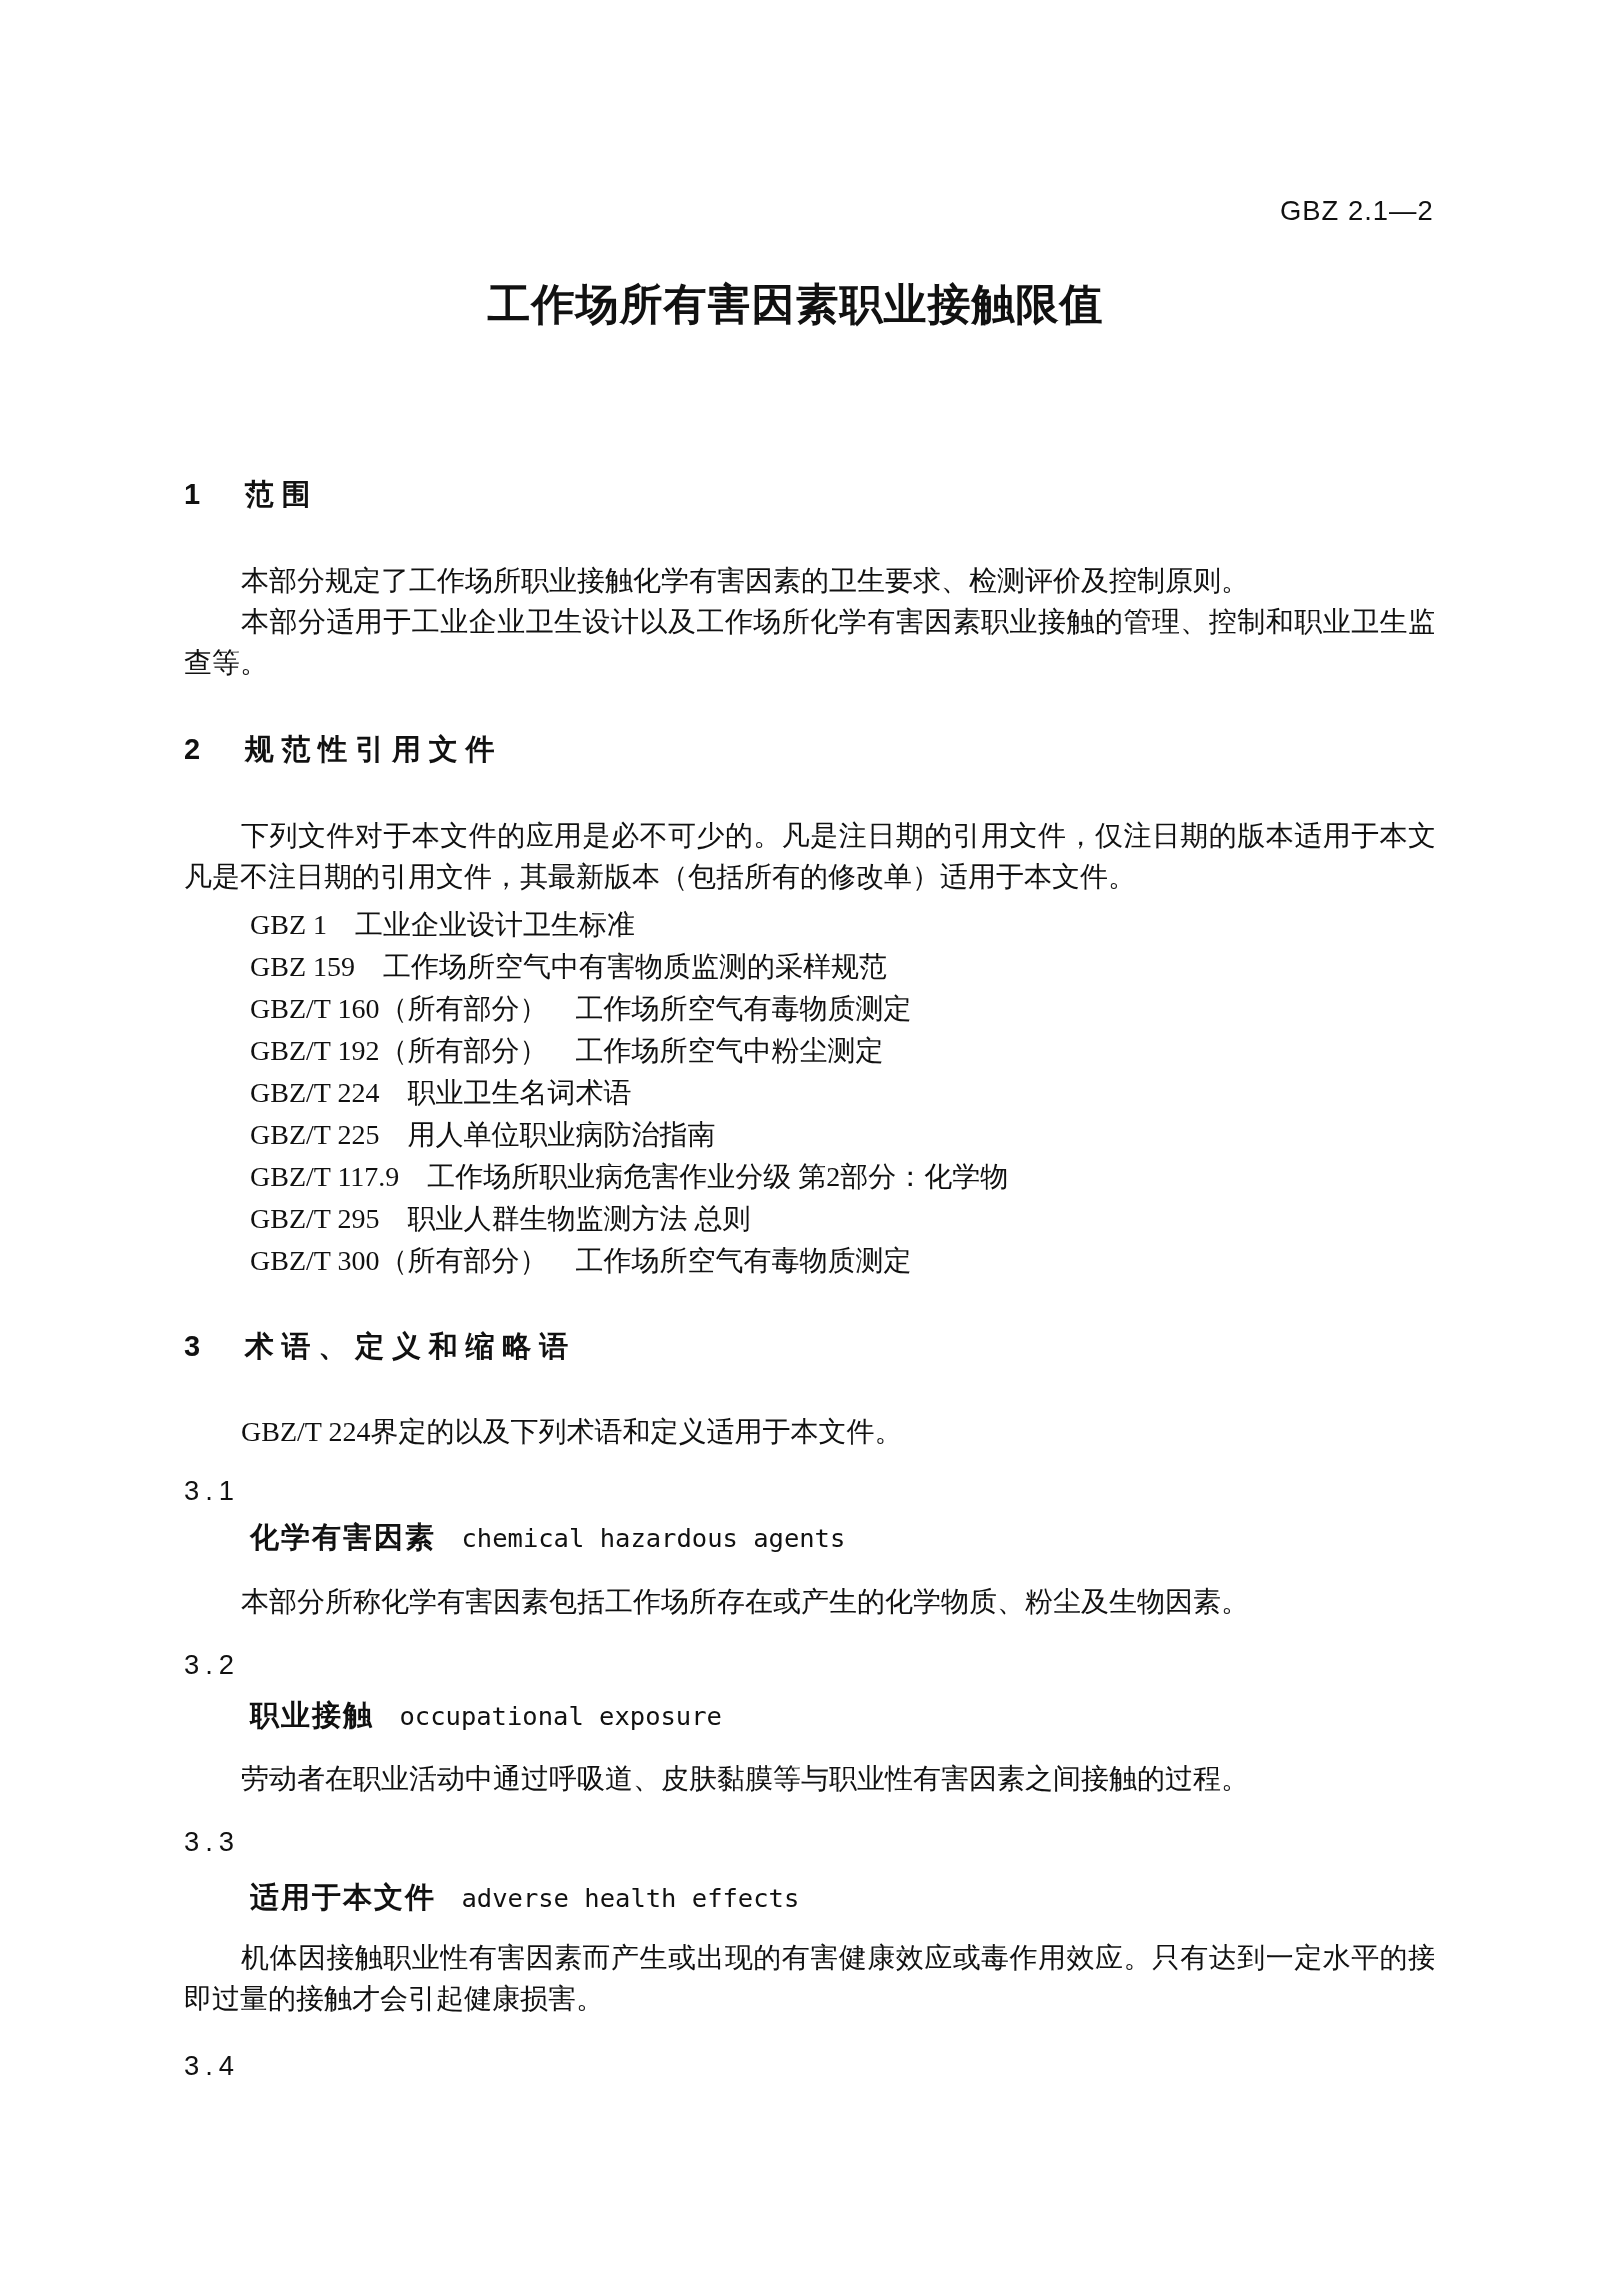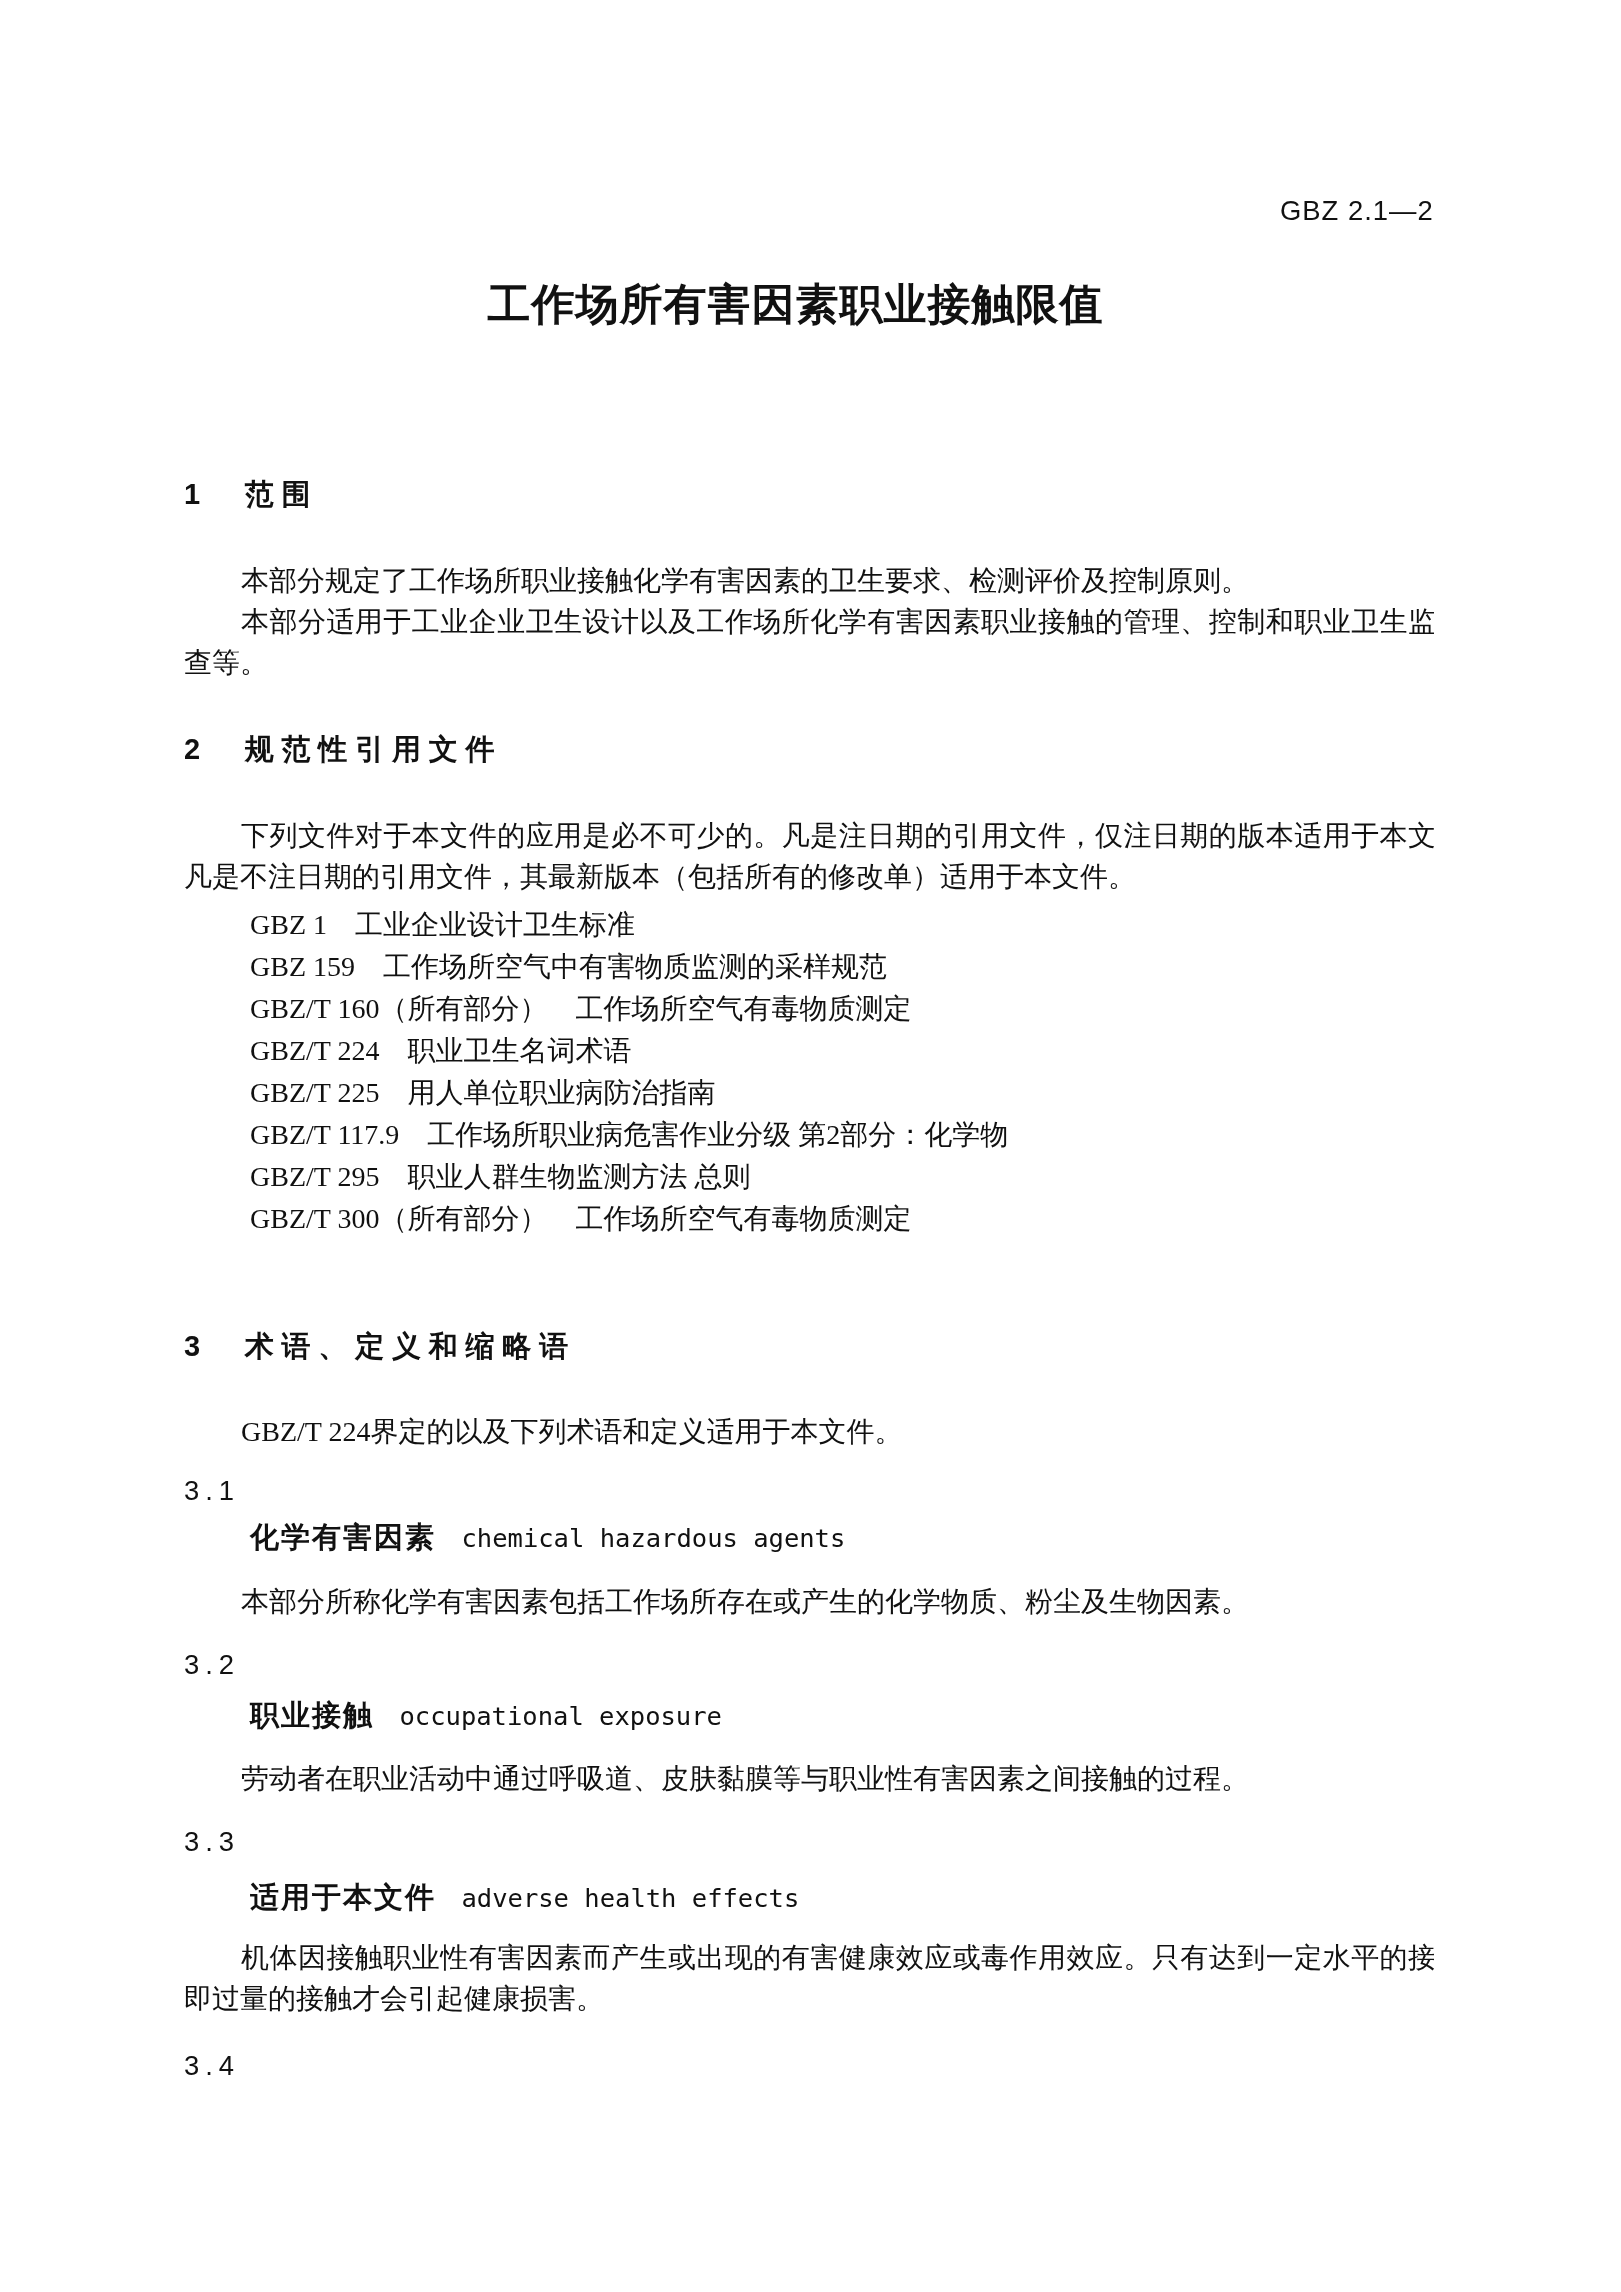--- a/index.html
+++ b/index.html
@@ -135,20 +135,21 @@
   <div class="para indent p-s1a">本部分规定了工作场所职业接触化学有害因素的卫生要求、检测评价及控制原则。</div>
   <div class="para indent p-s1b">本部分适用于工业企业卫生设计以及工作场所化学有害因素职业接触的管理、控制和职业卫生监督检查等。</div>
 
   <div class="sec-h s2">2　规范性引用文件</div>
   <div class="para indent p-s2i">下列文件对于本文件的应用是必不可少的。凡是注日期的引用文件，仅注日期的版本适用于本文件。凡是不注日期的引用文件，其最新版本（包括所有的修改单）适用于本文件。</div>
 
   <div class="refs">
     <div>GBZ 1　工业企业设计卫生标准</div>
     <div>GBZ 159　工作场所空气中有害物质监测的采样规范</div>
     <div>GBZ/T 160（所有部分）　工作场所空气有毒物质测定</div>
+    <div>GBZ/T 192（所有部分）　工作场所空气中粉尘测定</div>
     <div>GBZ/T 224　职业卫生名词术语</div>
     <div>GBZ/T 225　用人单位职业病防治指南</div>
     <div>GBZ/T 117.9　工作场所职业病危害作业分级 第2部分：化学物</div>
     <div>GBZ/T 295　职业人群生物监测方法 总则</div>
     <div>GBZ/T 300（所有部分）　工作场所空气有毒物质测定</div>
   </div>
 
   <div class="sec-h s3">3　术语、定义和缩略语</div>
   <div class="para indent p-s3i">GBZ/T 224界定的以及下列术语和定义适用于本文件。</div>
 

